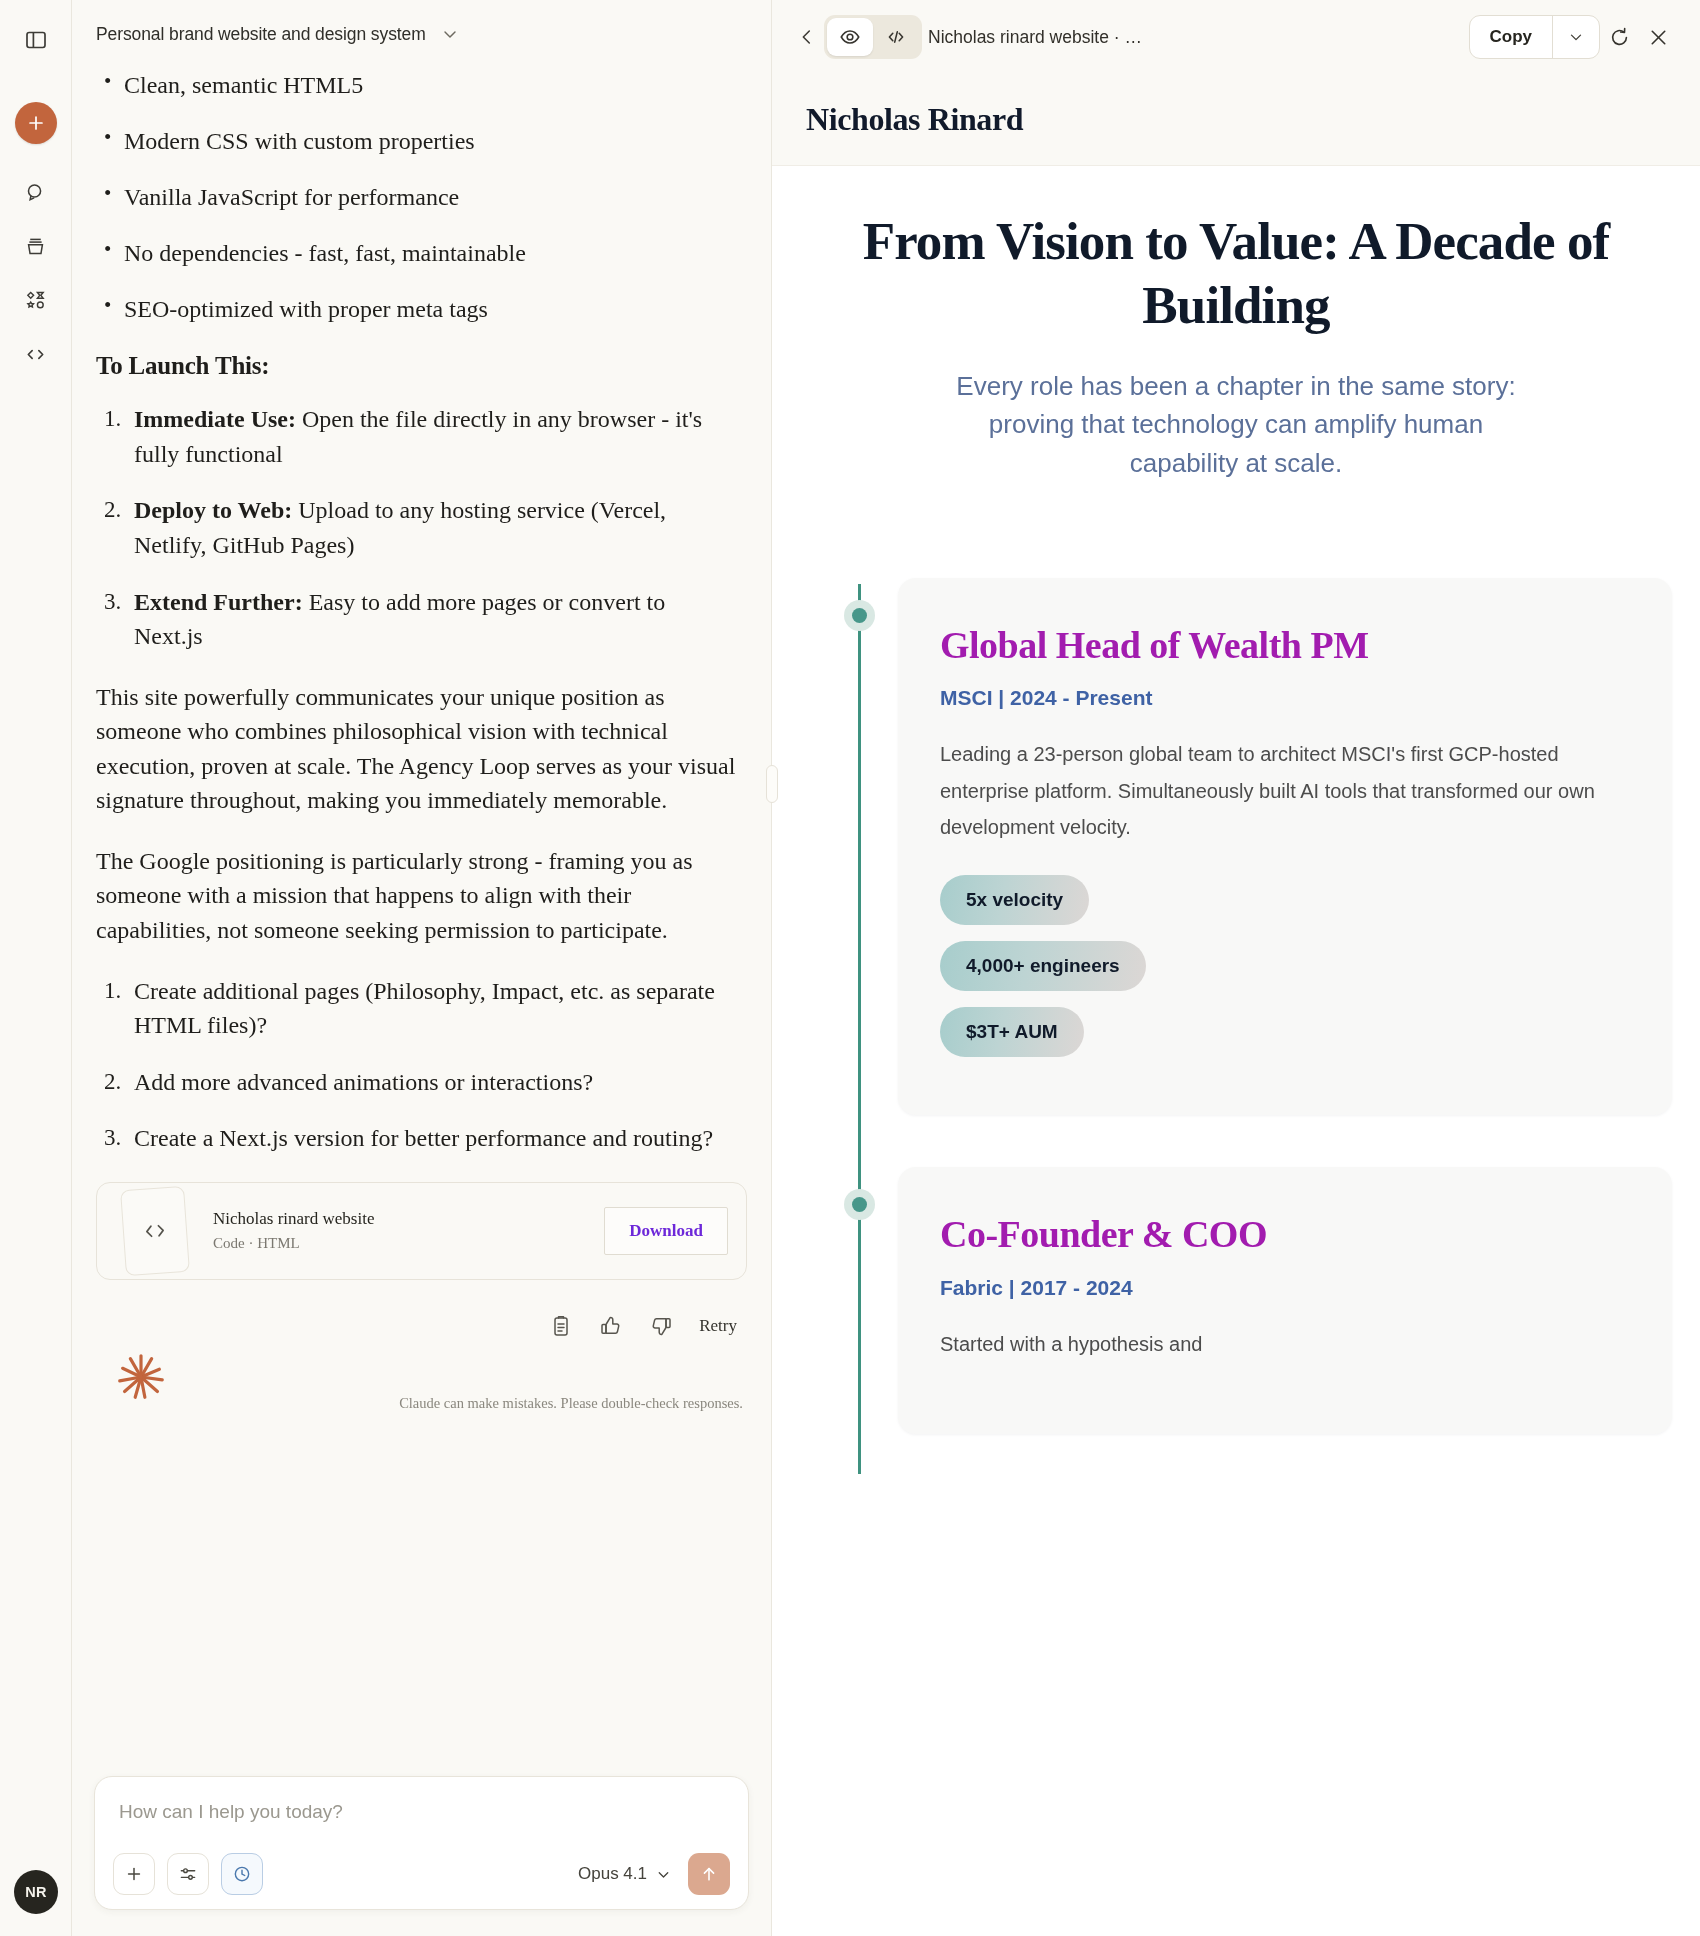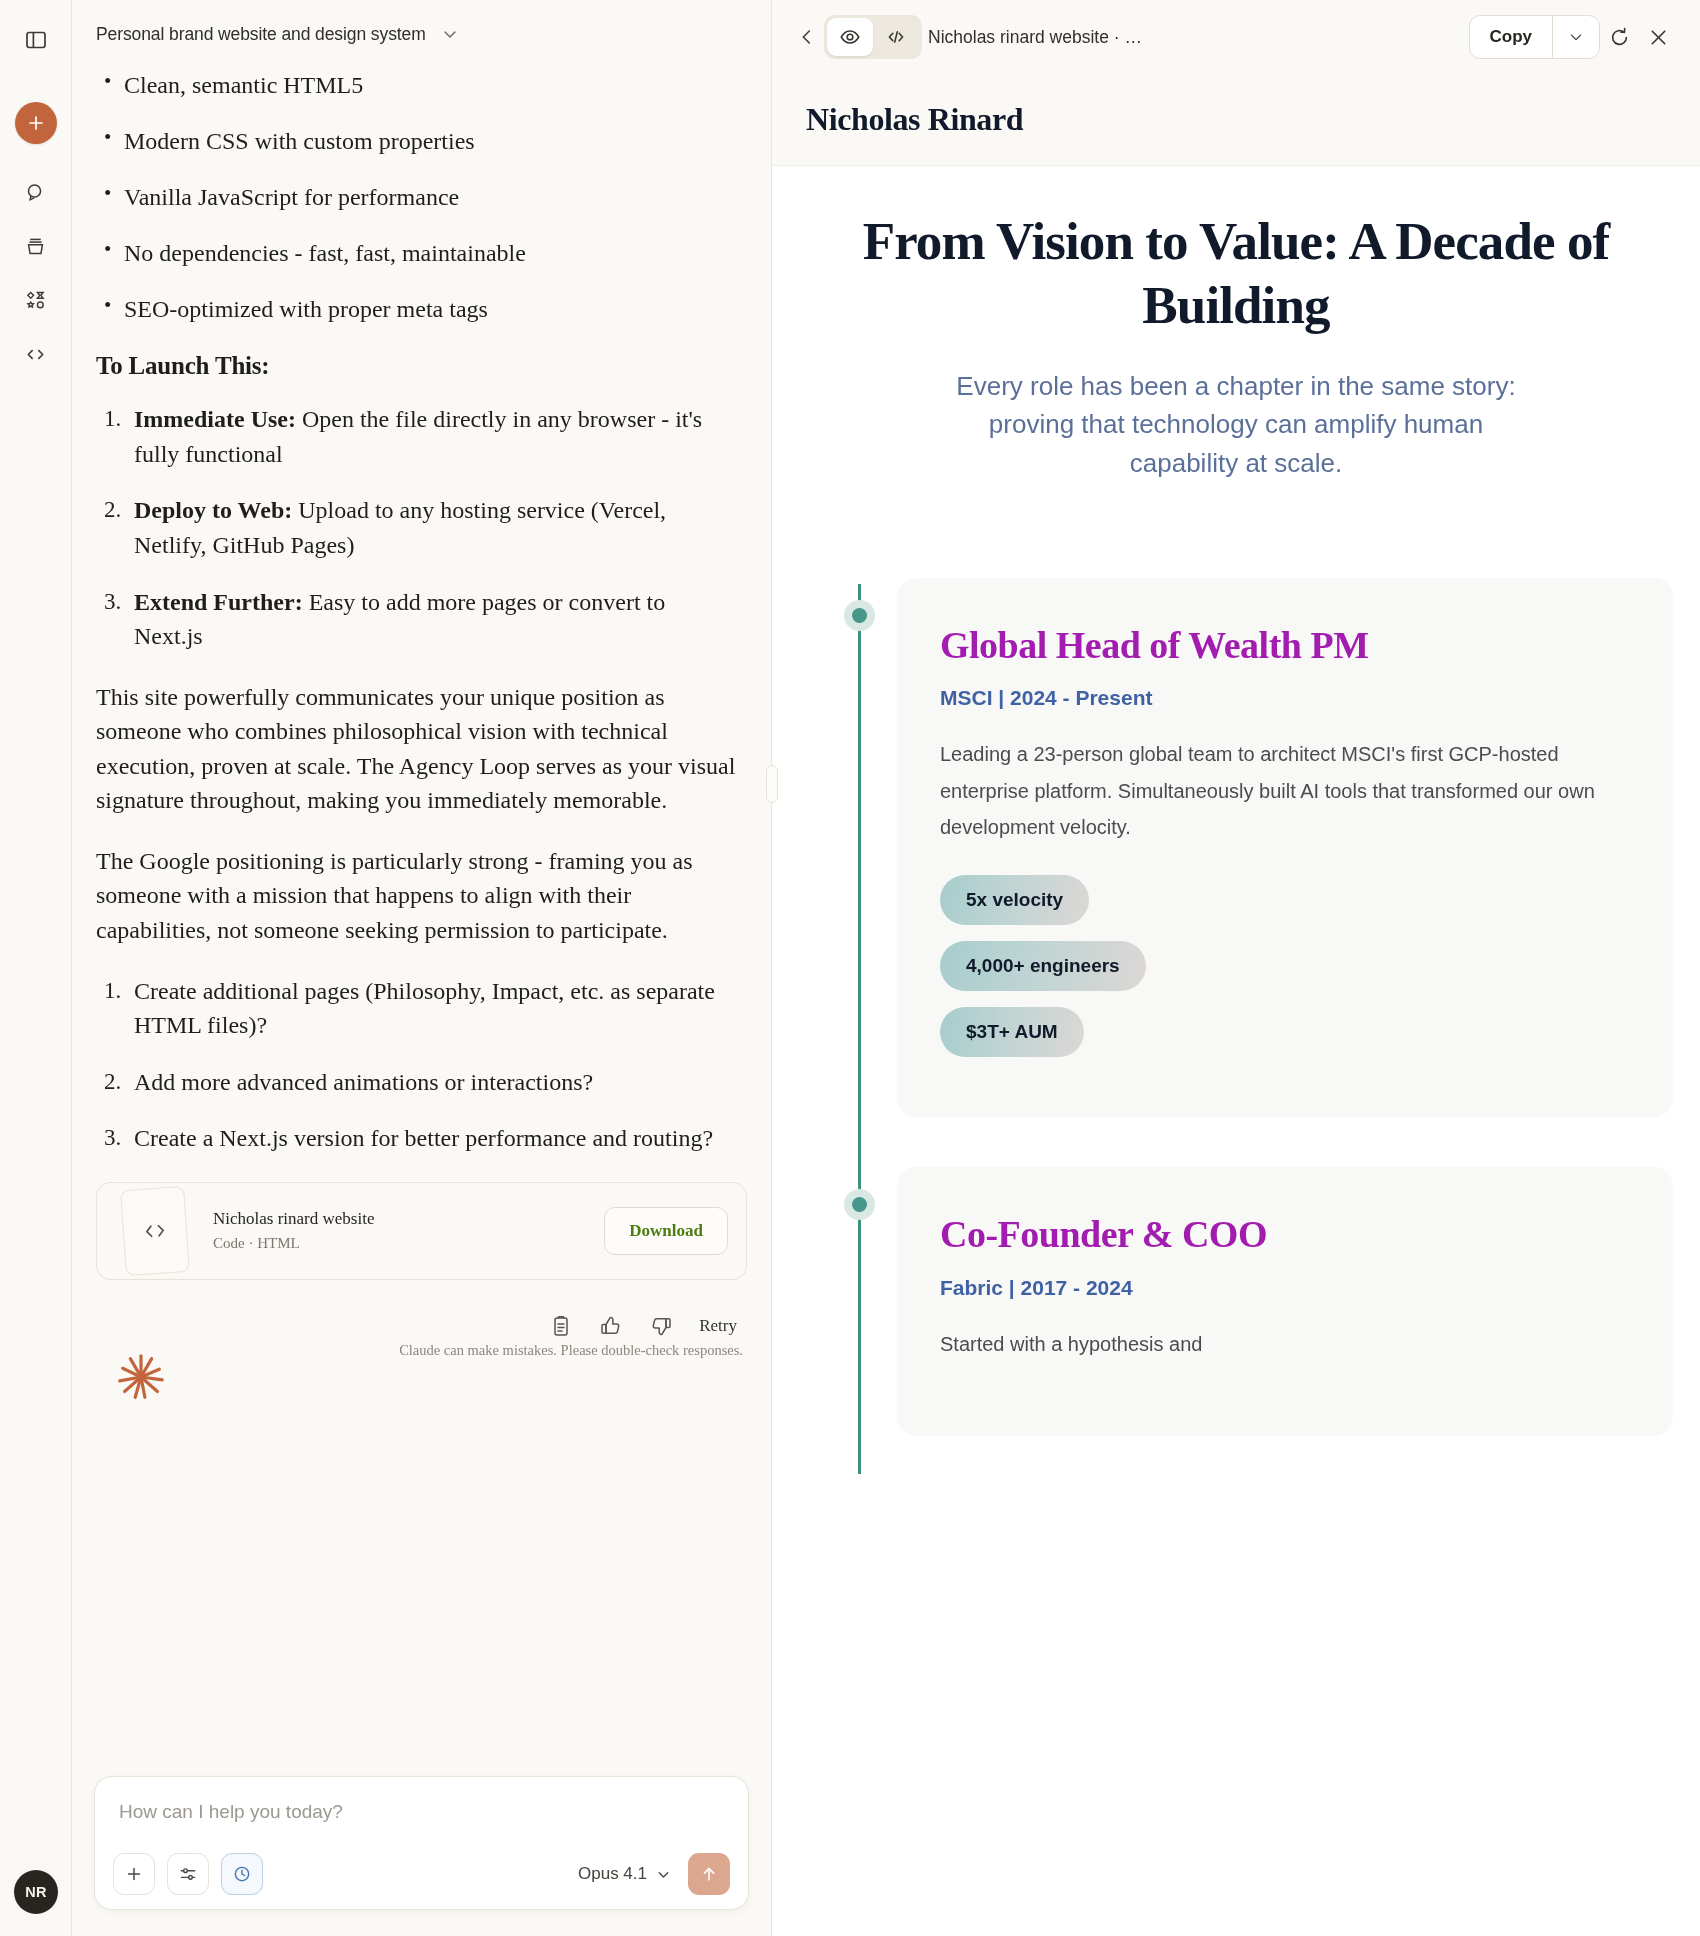--- a/index.html
+++ b/index.html
@@ -109,35 +109,35 @@
     transform: rotate(-4deg);
     display: flex; align-items: center; justify-content: center;
     color: #55534c;
     margin-left: 12px;
   }
   .file-meta { flex: 1 1 auto; margin-left: 10px; }
   .file-name { font-size: 17px; color: #26251f; margin-bottom: 6px; }
   .file-sub { font-size: 15px; color: #7b7870; }
   .dl-btn {
     border: 1px solid #e0dcd1; background: #fdfcfa;
-    border-radius: 11px; padding: 13px 24px;
-    font-size: 17px; font-weight: 700; color: #4d7c0f;
+    border-radius: 2px; padding: 13px 24px;
+    font-size: 17px; font-weight: 700; color: #6d28d9;
     cursor: pointer;
   }
 
   
   .msg-actions {
     display: flex; align-items: center; justify-content: flex-end;
     gap: 26px; margin: 34px 10px 4px 0; color: #57554e;
   }
   .act { cursor: pointer; display: flex; align-items: center; }
   .retry { font-size: 17px; color: #35342e; cursor: pointer; }
 
   .disclaimer-row {
-    display: flex; align-items: flex-start; justify-content: flex-end;
+    display: flex; align-items: flex-end; justify-content: flex-end;
     position: relative; min-height: 70px; padding-right: 4px;
   }
   .starburst { position: absolute; left: 16px; bottom: 6px; }
   .disclaimer { font-size: 14.5px; color: #8a877e; }
 
   
   .composer-wrap { padding: 12px 22px 26px 22px; }
   .composer {
     background: #fff; border: 1px solid #e8e4da; border-radius: 18px;
     box-shadow: 0 2px 7px rgba(60,55,40,.05);

